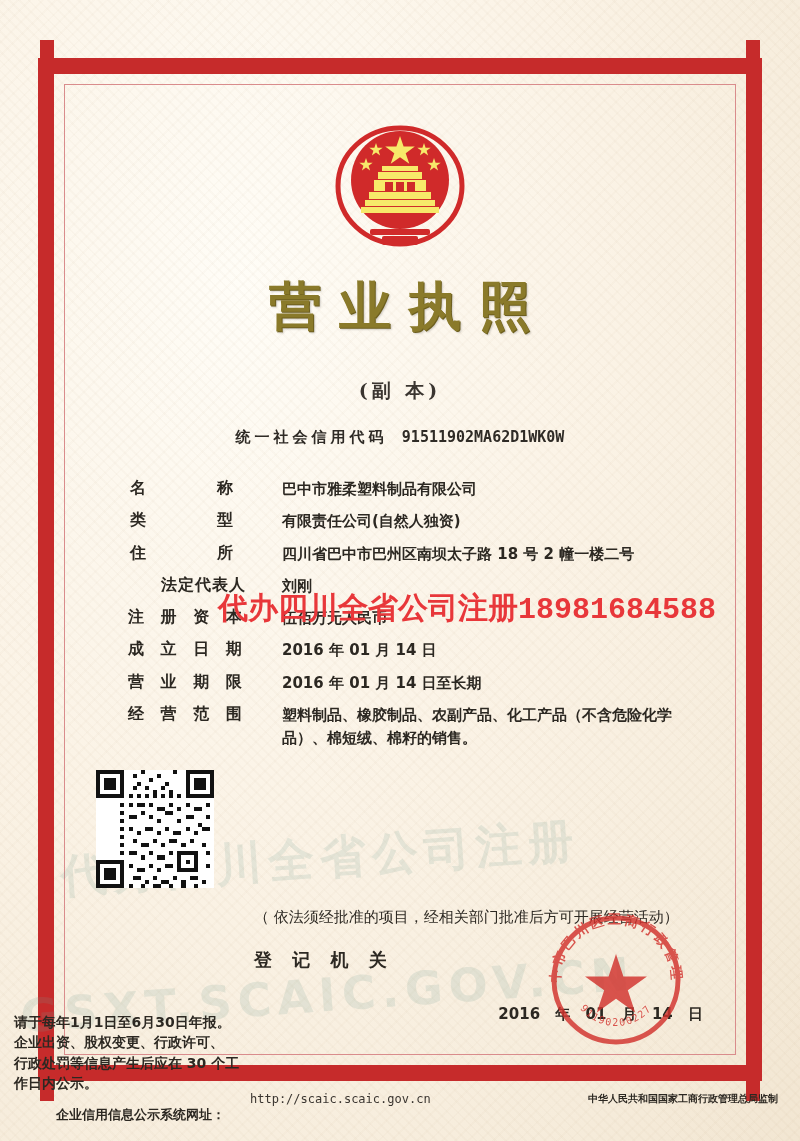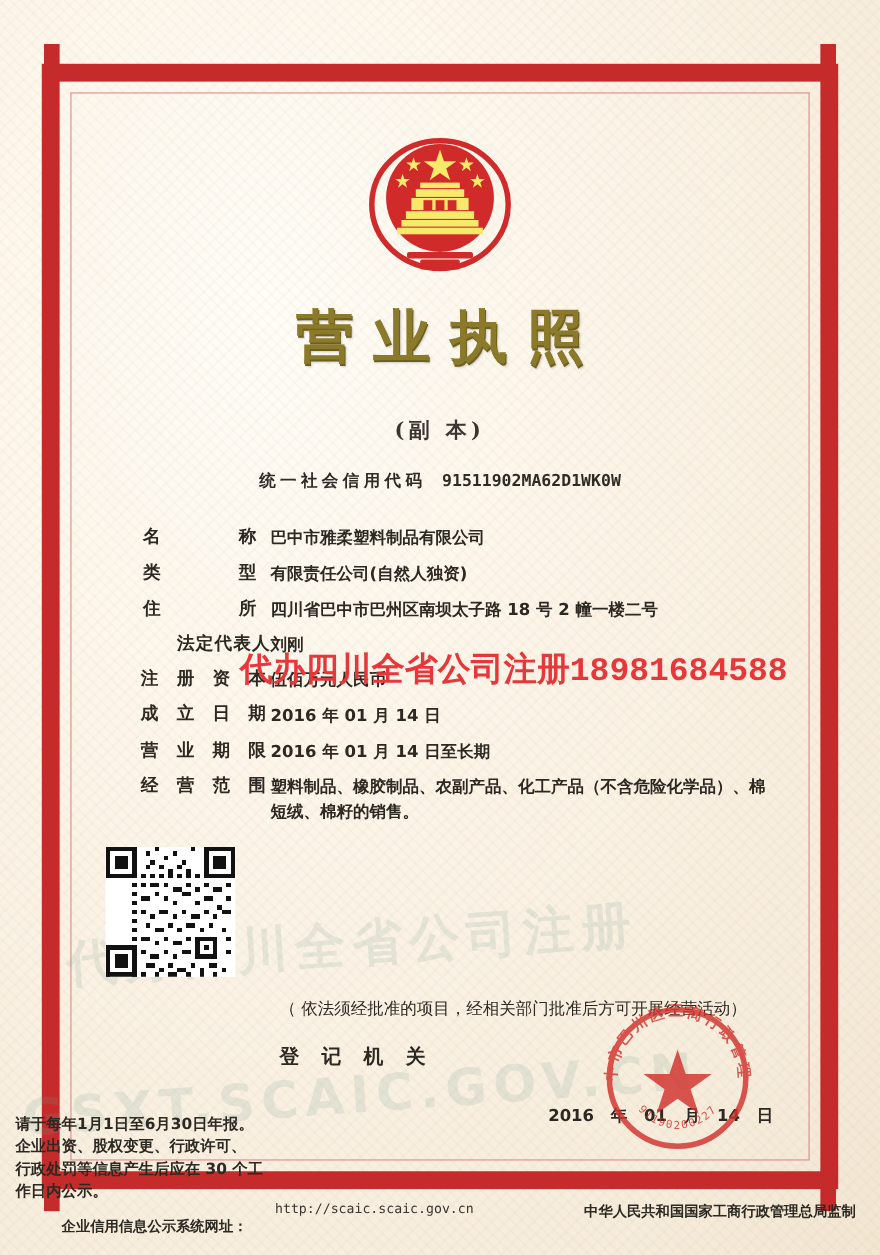--- a/index.html
+++ b/index.html
@@ -119,20 +119,21 @@
     font-family:"DejaVu Sans","Liberation Sans",sans-serif;
     white-space:nowrap;
   }
   .lbl.sp4{letter-spacing:13px;text-indent:2px;}
   .lbl.sp3{letter-spacing:5.5px;}
   .lbl.sp0{letter-spacing:1px;text-align:right;}
   .val{
     font-size:15px;color:#2c2822;font-weight:bold;
     line-height:1.55;
     font-family:"DejaVu Sans","Liberation Sans",sans-serif;
+    margin-left:36px;
   }
   .scope{max-width:480px;}
 
   
   .qr{
     position:absolute;left:96px;top:770px;width:118px;height:118px;
     background:#fff;
   }
   
   .watermark{
@@ -186,21 +187,21 @@
     position:absolute;left:56px;top:1106px;
     font-size:13px;color:#2c2822;font-weight:bold;
   }
   .gsxt{
     position:absolute;left:250px;top:1092px;
     font-size:12px;color:#3a3530;
     font-family:"DejaVu Sans Mono","Liberation Mono",monospace;
   }
   .issuer{
     position:absolute;right:22px;top:1092px;
-    font-size:13px;color:#2c2822;font-weight:bold;font-family:Liberation Mono, monospace;
+    font-size:10px;color:#2c2822;font-weight:bold;font-family:Liberation Mono, monospace;
   }
 </style>
 </head>
 <body>
 
 <div id="license">
 
   <div class="border-frame"></div>
   <div class="gk gk-top"></div>
   <div class="gk gk-bottom"></div>

